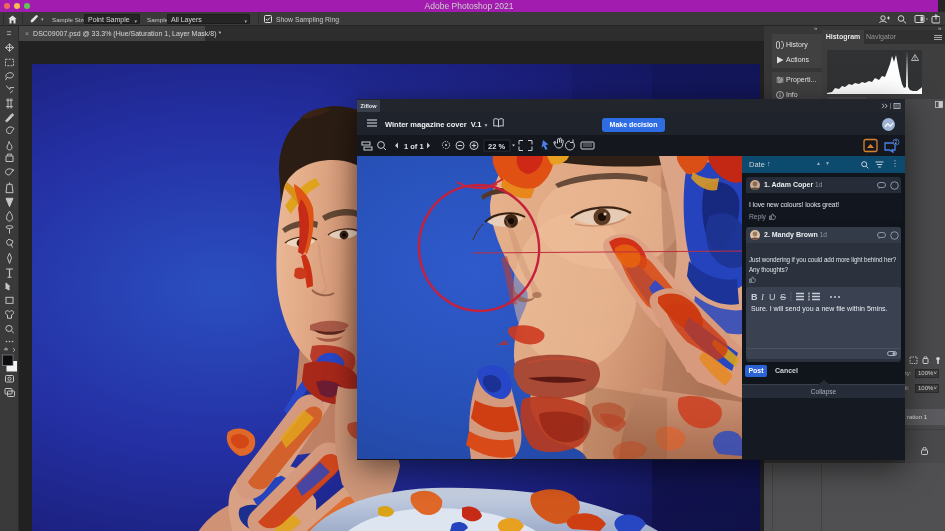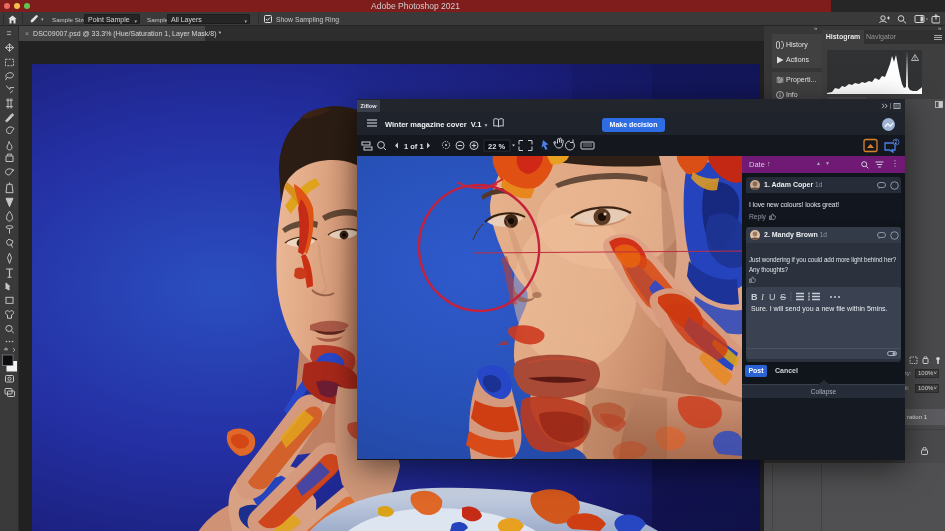--- a/index.html
+++ b/index.html
@@ -1,20 +1,20 @@
 <!DOCTYPE html>
 <html><head>
 <meta charset="utf-8">
 <style>
 * { margin:0; padding:0; box-sizing:border-box; }
 html,body { width:945px; height:531px; overflow:hidden; background:#262626; font-family:"Liberation Sans", sans-serif; }
 #stage { position:relative; width:945px; height:531px; overflow:hidden; }
 .abs { position:absolute; }
 
-#menubar { left:0; top:0; width:831px; height:12px; background:#7f1d1d; }
+#menubar { left:0; top:0; width:938px; height:12px; background:#a21caf; }
 #menubar .title { position:absolute; left:0; right:0; top:1px; text-align:center; font-size:8.5px; color:#cfcfcf; }
 .light { position:absolute; top:3px; width:6px; height:6px; border-radius:50%; }
 #optionsbar { left:0; top:12px; width:945px; height:14px; background:#3a3a3a; border-bottom:1px solid #252525; color:#c9c9c9; font-size:6.8px; }
 #optionsbar .vsep { position:absolute; top:1px; width:1px; height:11px; background:#2c2c2c; }
 .psselect { position:absolute; top:2px; height:10px; background:#252525; border:1px solid #1c1c1c; border-radius:1px; color:#d6d6d6; font-size:7px; line-height:8px; padding:1px 3px; }
 .psselect .dn { position:absolute; right:2px; top:2px; font-size:5px; color:#aaa; }
 #tabbar { left:19px; top:26px; width:926px; height:15px; background:#2d2d2d; }
 #tab1 { position:absolute; left:0px; top:0px; width:186px; height:15px; background:#464646; color:#d8d8d8; font-size:7px; line-height:15px; white-space:nowrap; }
 #toolbar { left:0; top:26px; width:19px; height:505px; background:#3a3a3a; border-right:1px solid #2b2b2b; }
 #canvaswrap { left:19px; top:41px; width:745px; height:490px; background:#212121; }
@@ -37,21 +37,21 @@
 #zf-strip { position:absolute; left:0; top:0; width:548px; height:13px; background:#22252c; }
 #zf-tab { position:absolute; left:0; top:1px; width:23px; height:12px; background:#3a404b; color:#e8eaee; font-size:5.5px; font-weight:bold; line-height:12px; text-align:center; }
 #zf-bar1 { position:absolute; left:0; top:13px; width:548px; height:23px; background:#1f232b; color:#e6e9ee; }
 #zf-bar2 { position:absolute; left:0; top:36px; width:548px; height:21px; background:#14171e; }
 #zf-title { position:absolute; left:28px; top:7.5px; font-size:7.5px; font-weight:bold; color:#f0f2f5; }
 #zf-decide { position:absolute; left:245px; top:6px; width:63px; height:14px; background:#2e6ce4; border-radius:3px; color:#fff; font-size:7px; font-weight:bold; text-align:center; line-height:14px; }
 #zf-avatar { position:absolute; left:525px; top:6px; width:13px; height:13px; border-radius:50%; background:#9fb4d4; }
 #zf-viewer { position:absolute; left:0; top:57px; width:385px; height:303px; background:#1c2f86; overflow:hidden; }
 #zf-comments { position:absolute; left:385px; top:57px; width:163px; height:303px; background:#10151c; }
 
-#cm-head { position:absolute; left:0; top:0; width:163px; height:17px; background:#701a75; color:#ccd2d9; font-size:7.5px; }
+#cm-head { position:absolute; left:0; top:0; width:163px; height:17px; background:#0c4a6e; color:#ccd2d9; font-size:7.5px; }
 .card { position:absolute; left:4px; width:155px; border-radius:3px; }
 .cmhdr { position:absolute; left:0; top:0; width:155px; height:16px; border-radius:3px 3px 0 0; }
 .cmname { position:absolute; left:18px; top:4px; font-size:7px; font-weight:bold; color:#eceef2; }
 .cmtime { font-weight:normal; color:#8d95a2; font-size:6.5px; }
 .cmava { position:absolute; left:4px; top:3px; width:10px; height:10px; border-radius:50%; overflow:hidden; }
 .cmtext { position:absolute; left:3px; color:#dde1e7; font-size:6.3px; line-height:9.5px; white-space:nowrap; letter-spacing:-0.1px; }
 #editor { position:absolute; left:4px; top:131px; width:155px; height:72px; background:#3a4150; border-radius:3px; }
 #postbtn { position:absolute; left:3px; top:209px; width:22px; height:12px; background:#2c63d4; border-radius:2px; color:#fff; font-size:7px; font-weight:bold; text-align:center; line-height:12px; }
 #cancelbtn { position:absolute; left:33px; top:211px; font-size:7px; font-weight:bold; color:#ced3da; }
 #collapsebar { position:absolute; left:0; top:228px; width:163px; height:14px; background:#272d38; border-top:1px solid #3a414d; }

